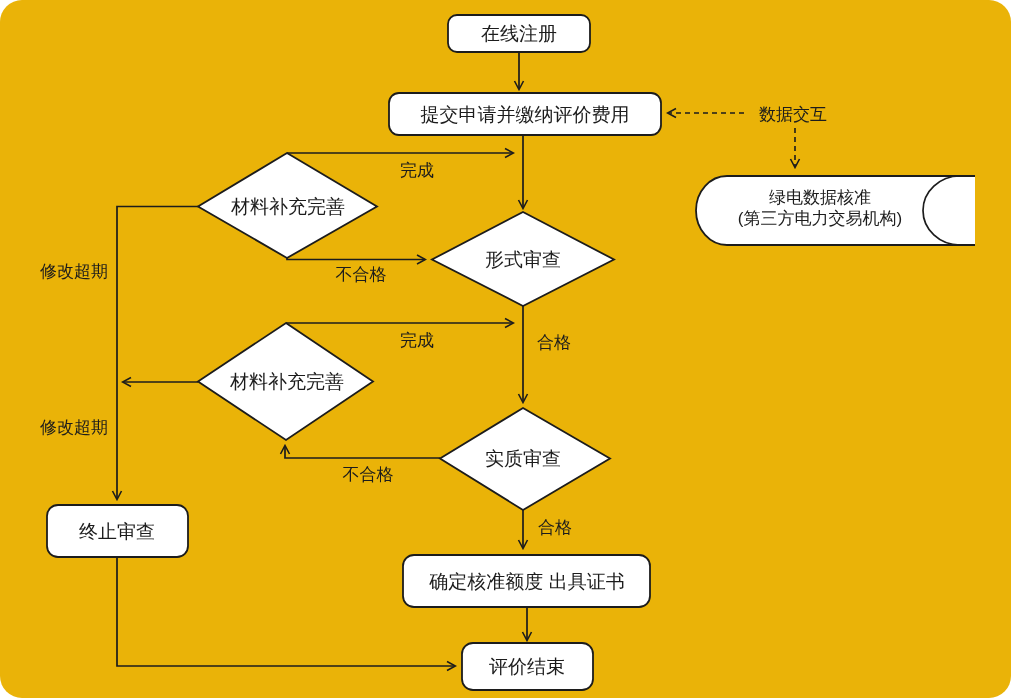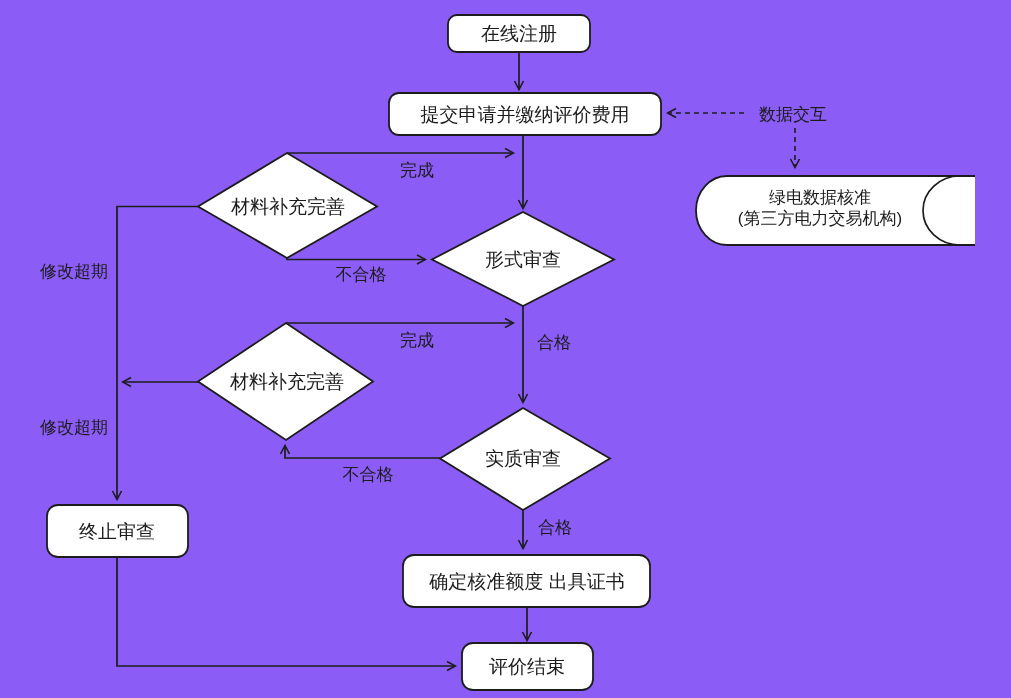--- a/index.html
+++ b/index.html
@@ -8,21 +8,22 @@
     background: #ffffff;
     width: 1011px;
     height: 698px;
     overflow: hidden;
     font-family: "Liberation Sans", "DejaVu Sans", sans-serif;
   }
   #canvas {
     position: relative;
     width: 1011px;
     height: 698px;
-    background: #8b5cf6;
+    background: #eab308;
+    border-radius: 22px;
   }
   svg { display: block; }
   text {
     fill: #1c1c1c;
     font-family: "Liberation Sans", "DejaVu Sans", sans-serif;
   }
   .node-label { font-size: 19px; }
   .edge-label { font-size: 17px; }
   .shape {
     fill: #ffffff;

